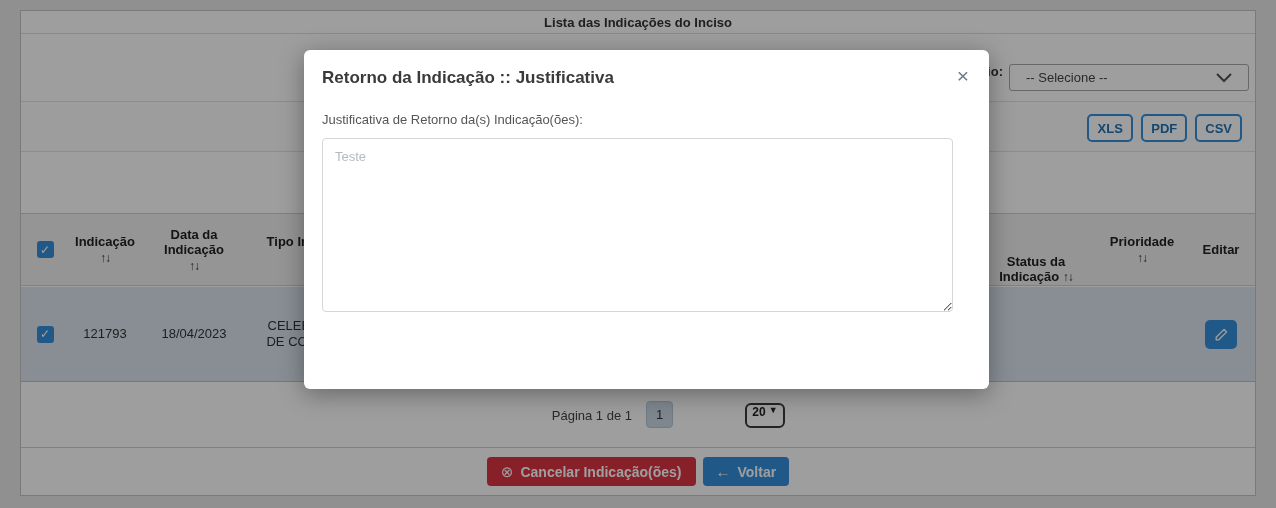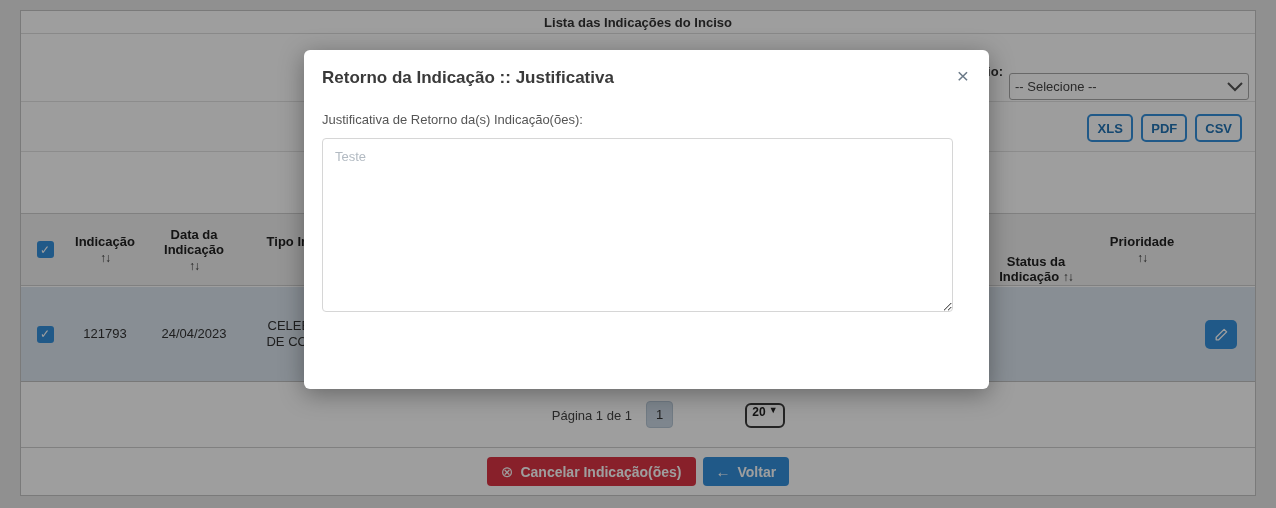--- a/index.html
+++ b/index.html
@@ -2,23 +2,23 @@
 <html style="--accent-blue: #3490dc; --danger-red: #dc3545; --selected-row: #dbe5ef; --status-blue: #2936cc;"><head>
 <meta charset="utf-8">
 <style>
   * { margin:0; padding:0; box-sizing:border-box; font-family:"Liberation Sans", sans-serif; }
   html,body { width:1276px; height:508px; overflow:hidden; background:#e8e8e8; }
   .card { position:absolute; left:20px; right:20px; top:10px; bottom:12px; background:#fff; border:1px solid #c6c6c6; }
   .card-header { position:absolute; left:0; right:0; top:0; height:23px; border-bottom:1px solid #ddd;
     display:flex; align-items:center; justify-content:center; }
   .card-header span { font-size:13px; font-weight:bold; color:#333; }
   .filter-label { position:absolute; right:252px; top:53px; font-size:13px; font-weight:bold; color:#333; }
-  .filter-select { position:absolute; right:6px; top:62px; width:240px; height:27px; background:#fff;
+  .filter-select { position:absolute; right:6px; top:53px; width:240px; height:27px; background:#fff;
     border:1px solid #a9a9a9; border-radius:3px; display:flex; align-items:center; justify-content:space-between;
-    padding:0 5px; cursor:pointer; }
+    padding:0 16px; cursor:pointer; }
   .filter-select .val { font-size:13px; color:#444; }
   .toolbar { position:absolute; left:0; right:0; top:90px; height:51px; background:#fdfdfd;
     border-top:1px solid #e2e2e2; border-bottom:1px solid #e2e2e2; }
   .export-group { position:absolute; right:13px; top:12px; display:flex; gap:8px; }
   .btn-outline { min-width:46px; height:28px; background:#fff; border:2px solid var(--accent-blue);
     border-radius:5px; color:#2374b5; font-size:13px; font-weight:bold; display:flex; align-items:center;
     justify-content:center; padding:0 8px; cursor:pointer; }
   .thead { position:absolute; left:0; right:0; top:202px; height:73px; background:#f1f1f1;
     border-top:1px solid #cfcfcf; border-bottom:1px solid #cfcfcf; }
   .trow { position:absolute; left:0; right:0; top:276px; height:95px; background:var(--selected-row);
@@ -107,33 +107,36 @@
       <span class="sort">↑↓</span>
     </div>
     <div class="col" style="left:958px; width:114px;justify-content:flex-end;">
       <span class="th-label">Status da</span>
       <span class="th-label"><span>Indicação</span> <span class="sort">↑↓</span></span>
     </div>
     <div class="col" style="left:1072px; width:98px;">
       <span class="th-label">Prioridade</span>
       <span class="sort">↑↓</span>
     </div>
+    <div class="col" style="left:1165px; width:70px;">
+      <span class="th-label">Editar</span>
+    </div>
   </div>
 
   <div class="trow">
     <div class="col" style="left:7px; width:34px;">
       <div class="checkbox">
         <span>✓</span>
       </div>
     </div>
     <div class="col" style="left:44px; width:80px;">
       <span class="cell-text">121793</span>
     </div>
     <div class="col" style="left:127px; width:92px;">
-      <span class="cell-text">24/04/2023</span>
+      <span class="cell-text">18/04/2023</span>
     </div>
     <div class="col" style="left:226px; width:130px;">
       <span class="cell-text">CELEBRAÇÃO</span>
       <span class="cell-text">DE CONVÊNIO</span>
     </div>
     <div class="col" style="left:1072px; width:98px;">
       <span class="cell-text"></span>
     </div>
     <div class="col" style="left:1165px; width:70px;">
       <button class="edit-btn">

